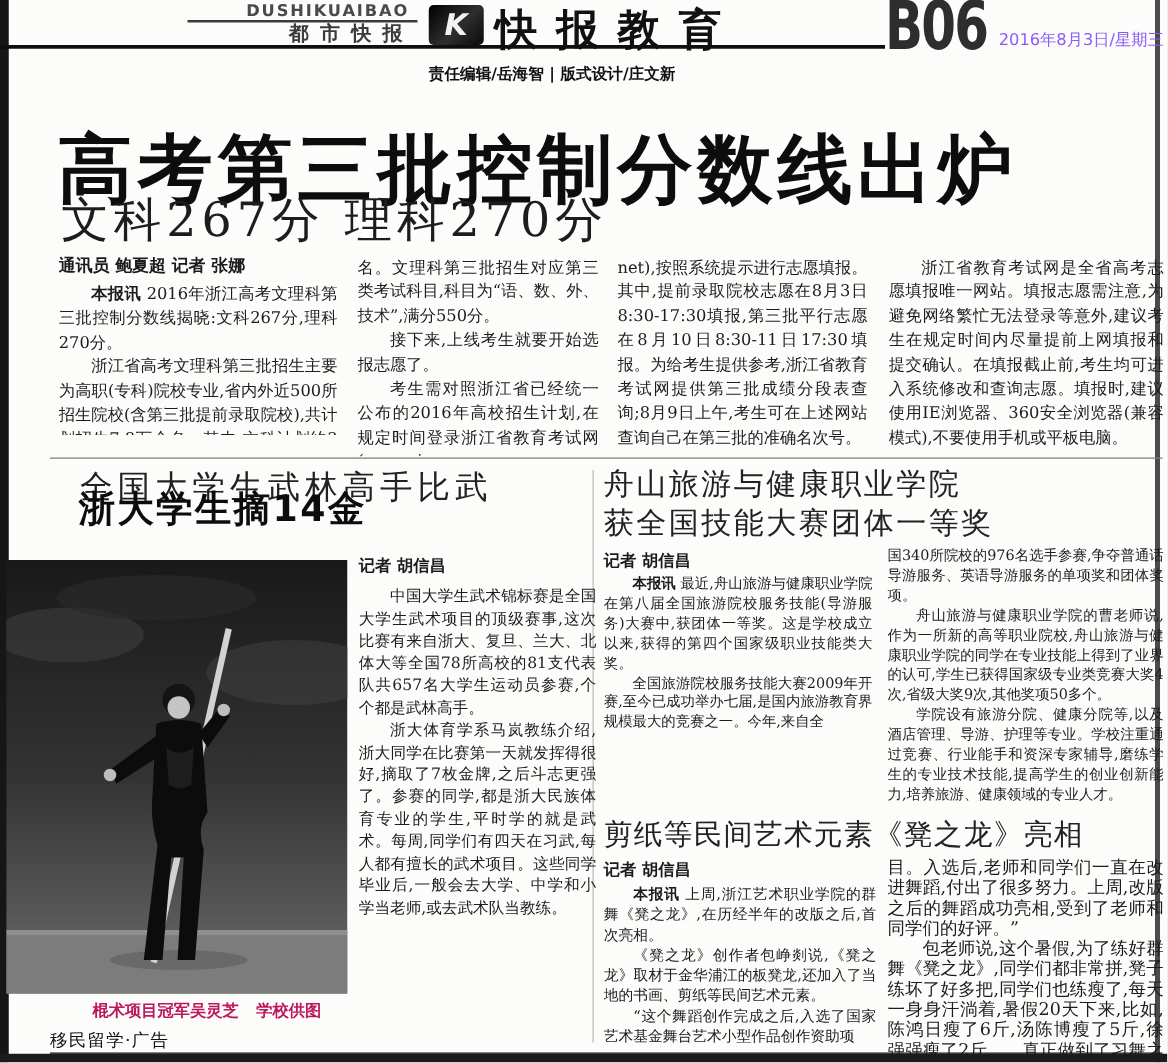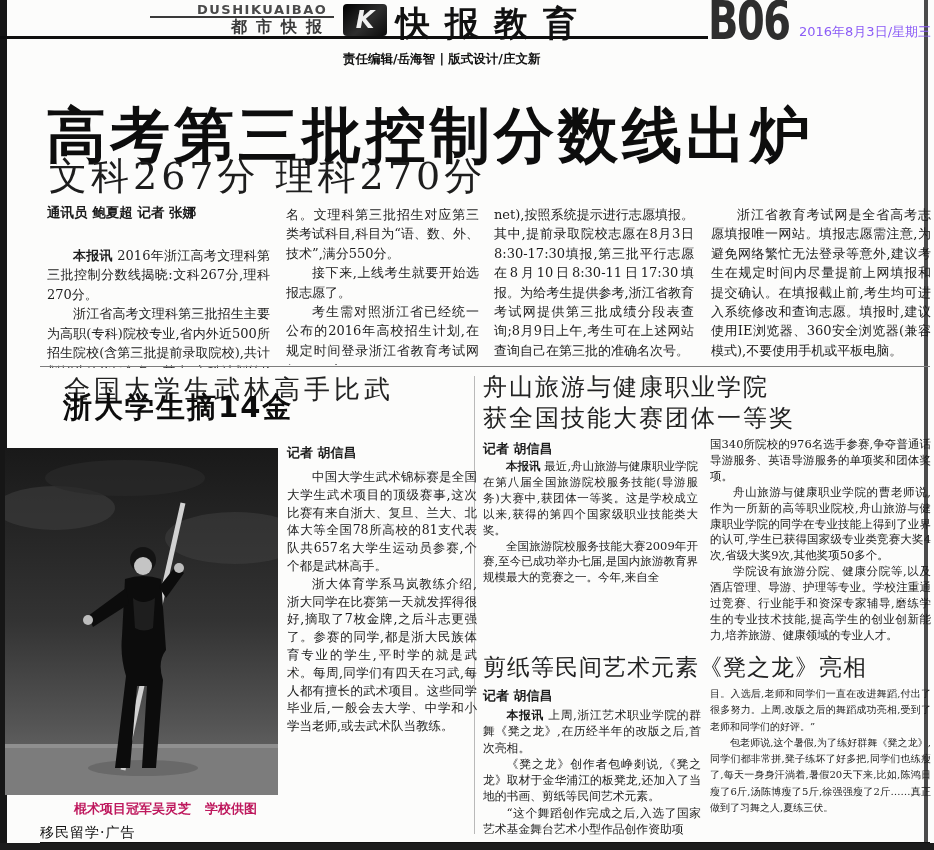--- a/index.html
+++ b/index.html
@@ -34,21 +34,21 @@
                color:#2e2e2e;transform:scaleX(.74);transform-origin:left top;letter-spacing:-2px;}
   .date{left:799px;top:23px;font:400 13px "DejaVu Sans","Liberation Sans",sans-serif;color:#8b5cf6;}
   .editors{left:343px;top:51px;font:bold 12.5px "DejaVu Sans","Liberation Sans",sans-serif;color:#111;}
 
   
   .headline{left:46px;top:96px;font-family:"DejaVu Sans","Liberation Sans",sans-serif;
             font-weight:900;font-size:60px;color:#0d0d0d;letter-spacing:4px;white-space:nowrap;}
   .subheadline{left:49px;top:151px;font-size:38px;color:#1d1d1d;letter-spacing:4px;white-space:nowrap;}
   .lead-byline{left:47px;top:204px;font:bold 13.5px "DejaVu Sans","Liberation Sans",sans-serif;}
   .lead-col{font-size:13px;line-height:19.4px;}
-  .col1{left:47px;top:246px;width:223px;height:122px;}
+  .col1{left:47px;top:226px;width:223px;height:122px;}
   .col2{left:286px;top:205px;width:193px;height:160px;}
   .col3{left:494px;top:205px;width:200px;height:160px;}
   .col4{left:711px;top:205px;width:220px;height:160px;}
 
   .divider{left:40px;top:366px;width:890px;height:1px;background:#7d7d7d;}
   .vrule{left:474px;top:376px;width:1px;height:458px;background:#b9b9b9;}
 
   
   .w-title1{left:64px;top:372px;font-size:26px;letter-spacing:4px;color:#222;white-space:nowrap;}
   .w-title2{left:63px;top:388px;font-family:"DejaVu Sans","Liberation Sans",sans-serif;
@@ -63,21 +63,21 @@
   .z-title1{left:483px;top:371px;font-size:24px;letter-spacing:2px;color:#222;white-space:nowrap;}
   .z-title2{left:483px;top:402px;font-size:24px;letter-spacing:2px;color:#222;white-space:nowrap;}
   .z-byline{left:483px;top:440px;font:bold 13px "DejaVu Sans","Liberation Sans",sans-serif;}
   .z-left{left:483px;top:459px;width:215px;height:197px;font-size:11.5px;line-height:15.9px;}
   .z-right{left:710px;top:437px;width:221px;height:205px;font-size:11.5px;line-height:15.9px;}
 
   
   .d-title{left:483px;top:652px;font-size:23px;letter-spacing:1px;color:#222;white-space:nowrap;}
   .d-byline{left:483px;top:687px;font:bold 13px "DejaVu Sans","Liberation Sans",sans-serif;}
   .d-left{left:483px;top:707px;width:218px;height:139px;font-size:11.8px;line-height:16.3px;}
-  .d-right{left:710px;top:686px;width:221px;height:158px;font-size:10px;line-height:16.3px;}
+  .d-right{left:710px;top:686px;width:221px;height:158px;font-size:14px;line-height:16.3px;}
 
   
   .ad-label{left:40px;top:824px;font-size:14px;letter-spacing:1px;color:#111;}
   .footer-line{left:40px;top:842px;width:890px;height:1px;background:#111;}
 </style>
 </head>
 <body>
 
 <div id="page">
 

